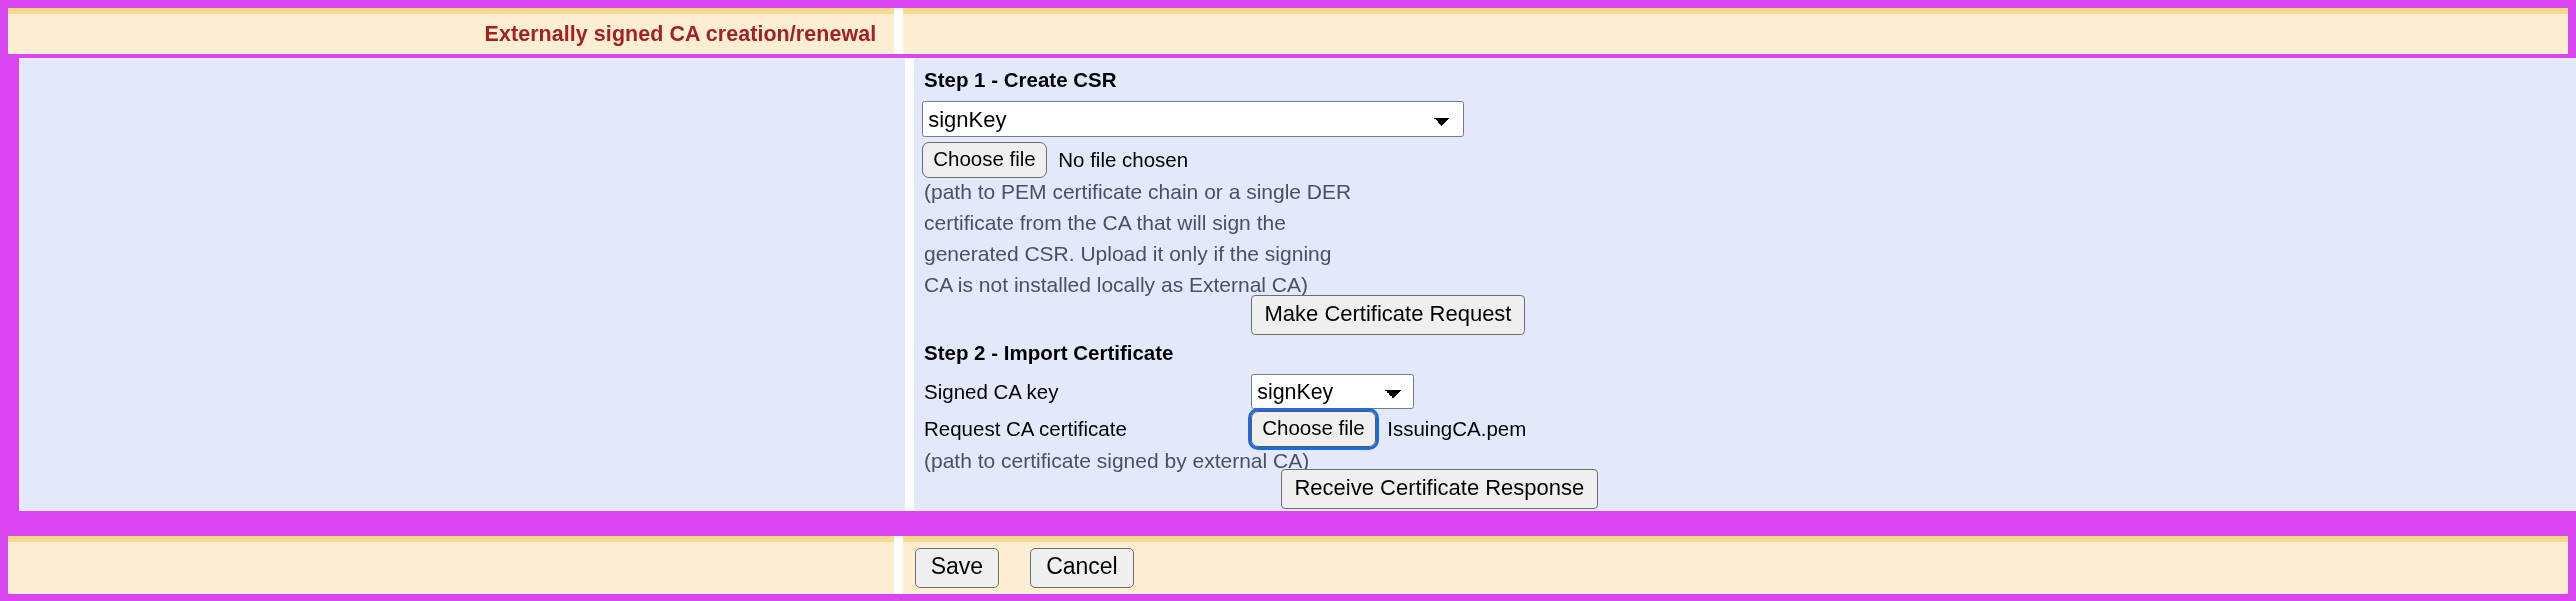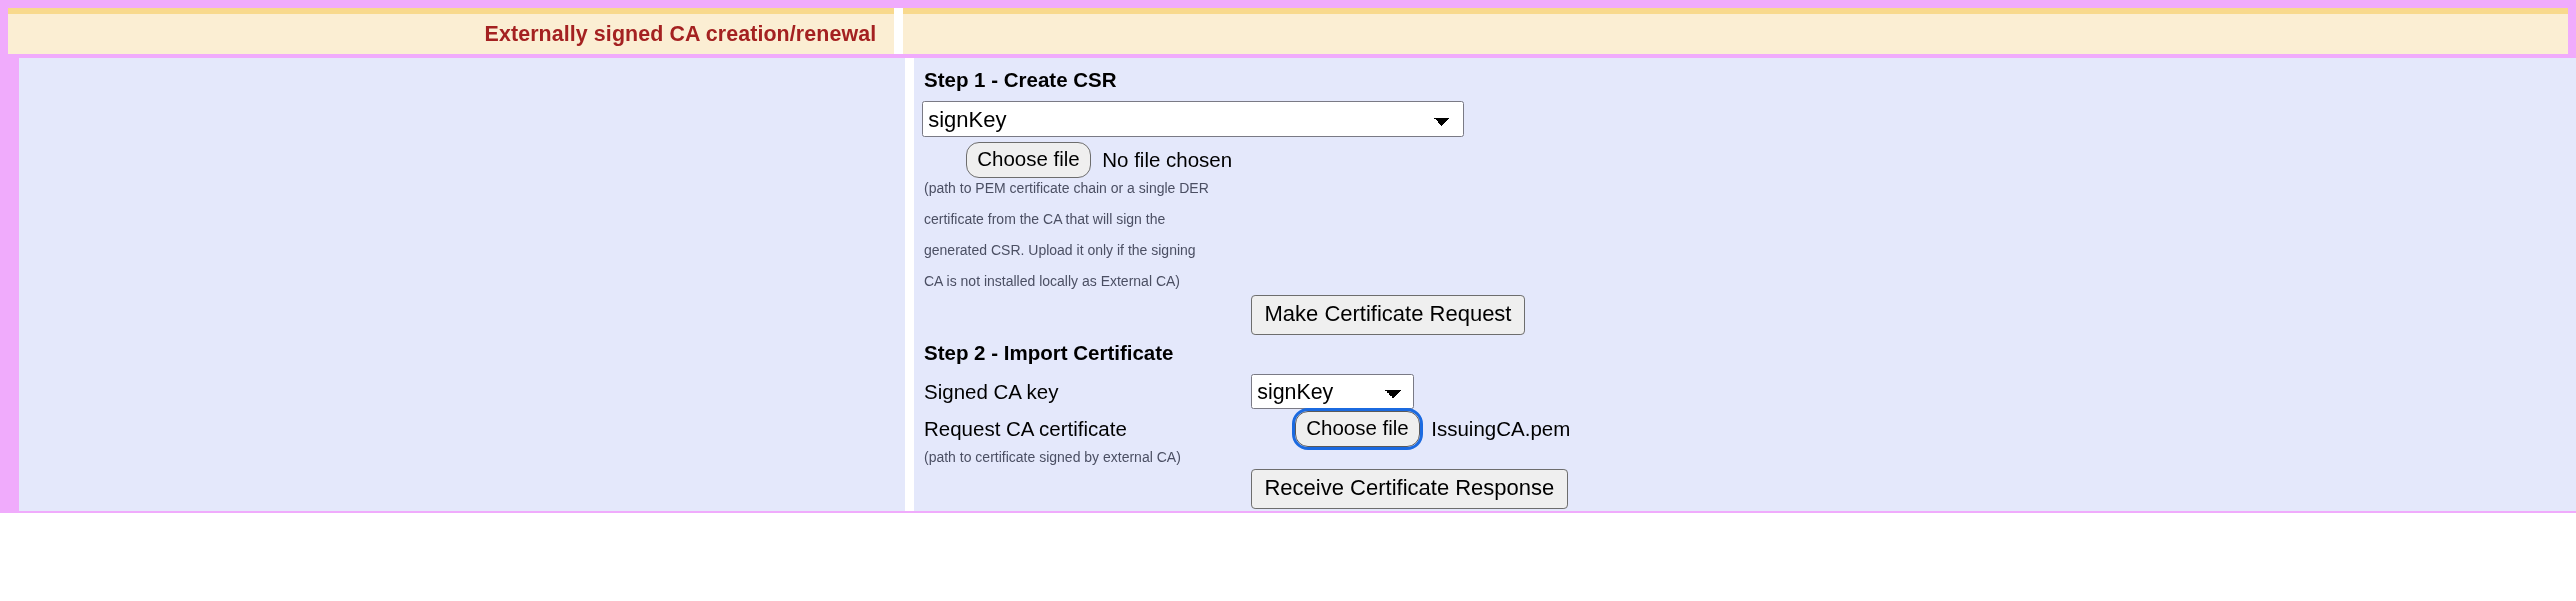--- a/index.html
+++ b/index.html
@@ -10,22 +10,22 @@
   body {
     width: 2576px;
     height: 601px;
     font-family: "Liberation Sans", sans-serif;
     -webkit-font-smoothing: antialiased;
   }
 
   .page {
     position: relative;
     width: 2576px;
-    height: 513px;
-    background: #f0abfc;
+    height: 601px;
+    background: #d946ef;
     overflow: hidden;
   }
 
   
   .titlebar {
     position: absolute;
     left: 8.2px;
     top: 8.2px;
     width: 2560px;
     height: 46px;
@@ -112,21 +112,21 @@
   }
   .fctrl {
     margin-left: 8.2px;
     display: flex;
     align-items: center;
   }
 
   .hint {
     position: absolute;
     left: 10px;
-    font-size: 14px;
+    font-size: 21px;
     color: #4b4f63;
     white-space: nowrap;
   }
 
   
   select.wide {
     width: 542px;
     height: 36px;
     font-family: "Liberation Sans", sans-serif;
     font-size: 22px;
@@ -175,24 +175,23 @@
     align-items: center;
   }
   .choose-btn {
     font-family: "Liberation Sans", sans-serif;
     font-size: 20.5px;
     line-height: 1;
     padding: 5.8px 10px 7.4px 10px;
     background: #efefef;
     color: #000000;
     border: 1.6px solid #6d6d6d;
-    border-radius: 13px;
+    border-radius: 7px;
     box-sizing: border-box;
     cursor: default;
-    margin-left: 44px;
   }
   .choose-btn.focused {
     outline: 3.3px solid #1b6ae0;
     outline-offset: 0px;
     border-color: #5a5a5a;
   }
   .filename {
     margin-left: 11.5px;
     font-size: 20.5px;
     color: #000000;
@@ -324,21 +323,21 @@
         <div class="frow" style="top:353px;">
           <div class="flabel">Request CA certificate</div>
           <div class="fctrl filewidget">
             <span class="choose-btn focused">Choose file</span>
             <span class="filename">IssuingCA.pem</span>
           </div>
         </div>
 
         <div class="hint" style="top:391px;text-align:right;">(path to certificate signed by external CA)</div>
 
-        <div class="frow" style="top:411px;">
+        <div class="frow" style="top:411px;padding-left:30px;">
           <div class="flabel"></div>
           <div class="fctrl">
             <span class="action-btn">Receive Certificate Response</span>
           </div>
         </div>
 
       </div>
     </div>
   </div>
 

